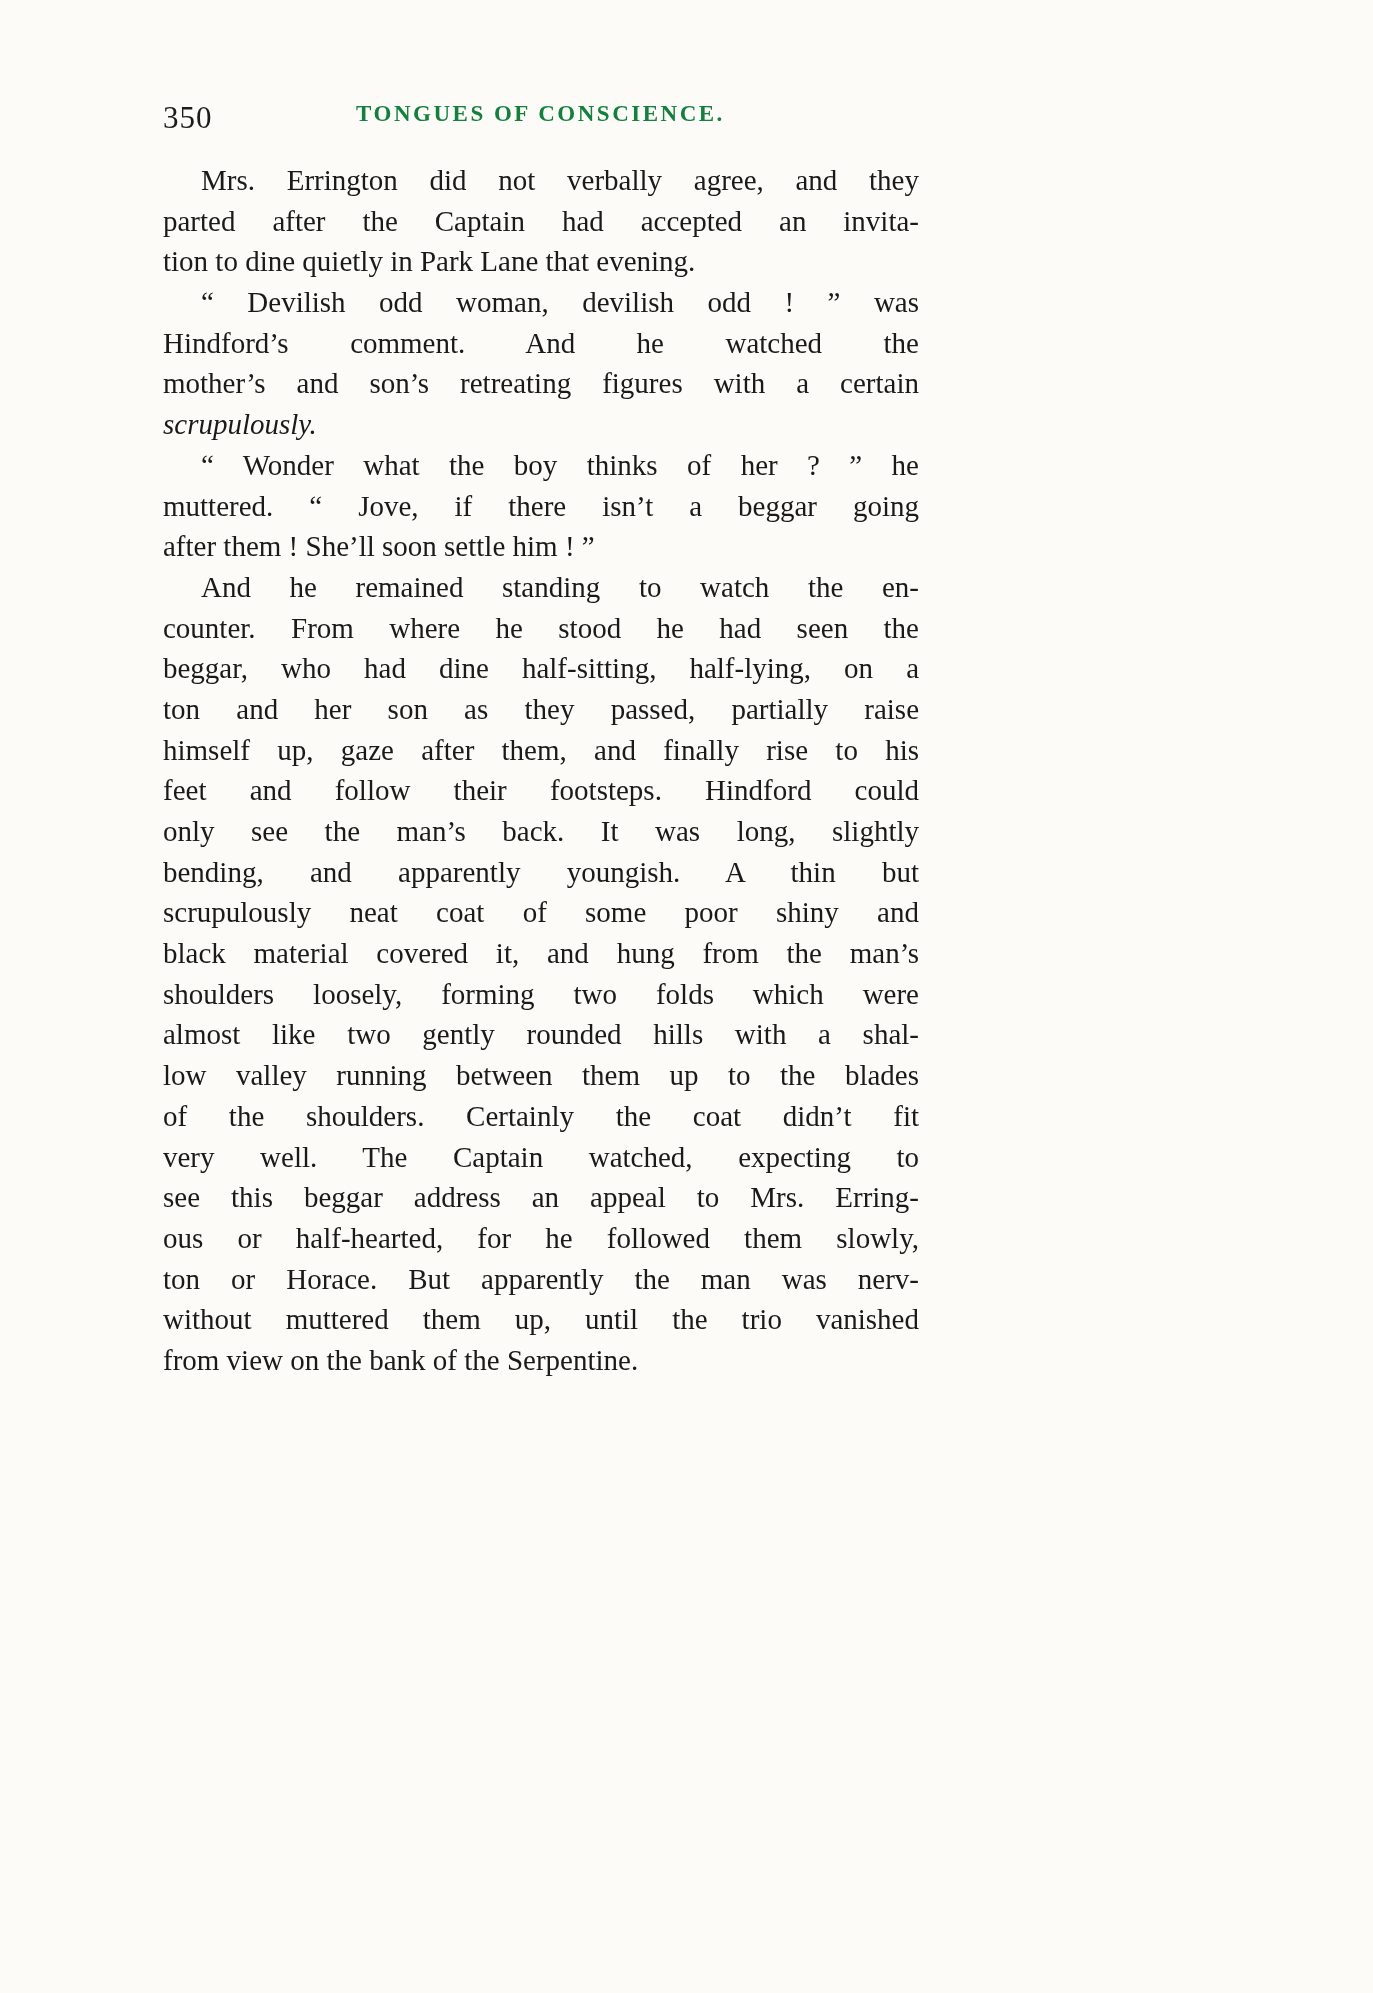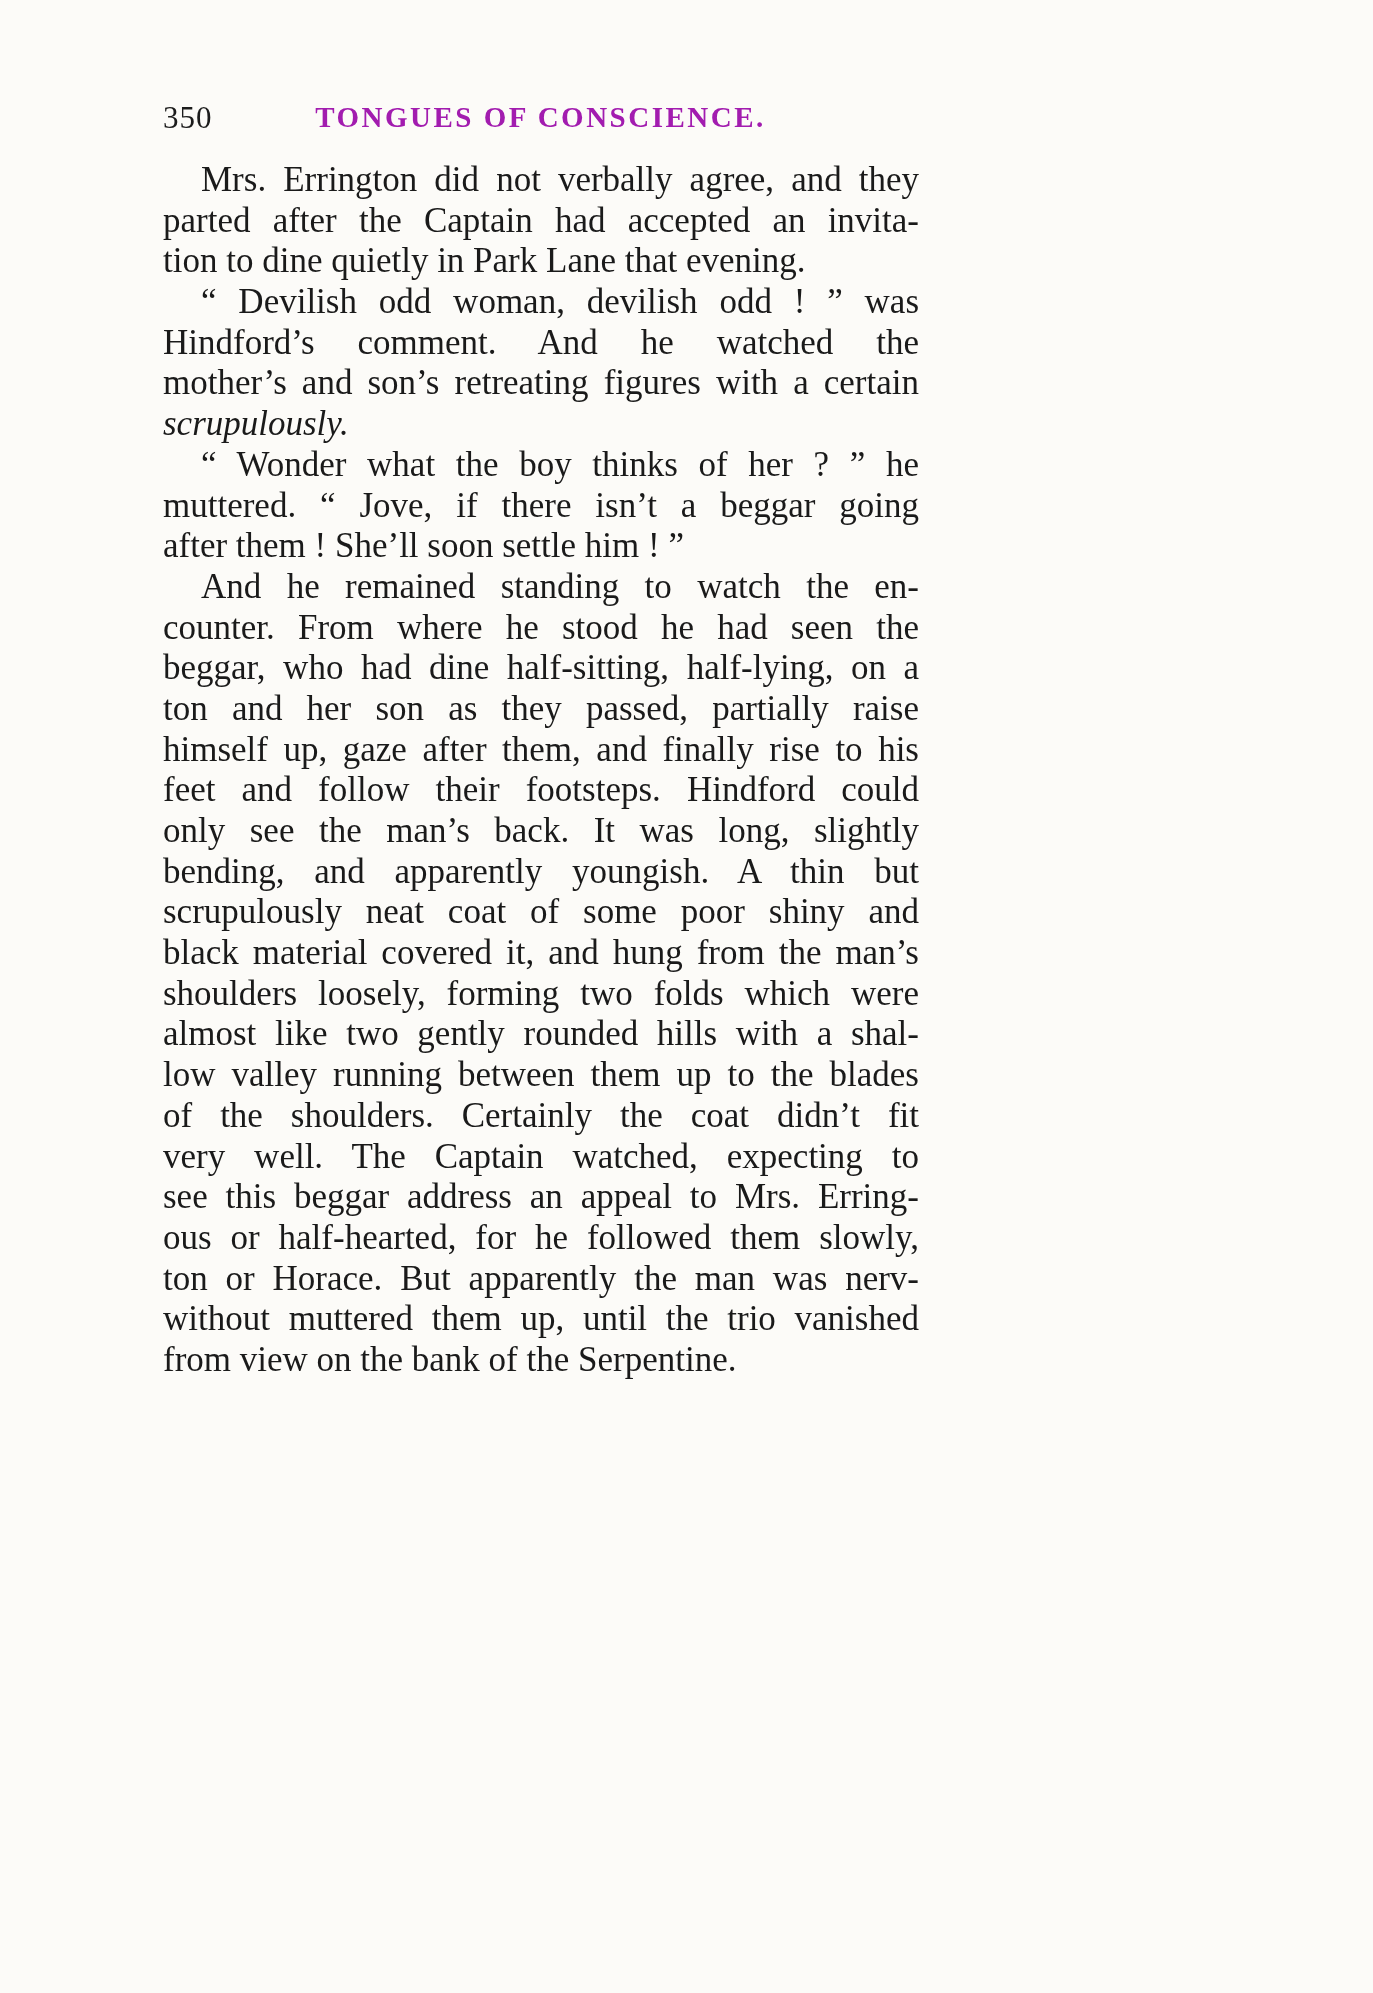--- a/index.html
+++ b/index.html
@@ -36,32 +36,32 @@
     font-size: 31px;
     letter-spacing: 1px;
     color: #1c1c1c;
   }
   .title {
     position: absolute;
     left: 0;
     right: 0;
     top: 3px;
     text-align: center;
-    font-size: 29px;
+    font-size: 23px;
     font-weight: 600;
     letter-spacing: 2.5px;
-    color: #a21caf;
+    color: #15803d;
     white-space: nowrap;
   }
   .textblock {
     position: absolute;
     top: 160px;
     left: 163px;
     width: 756px;
-    font-size: 35px;
+    font-size: 29px;
     line-height: 40.7px;
     color: #1a1a1a;
   }
   .para {
     margin: 0;
     padding: 0;
   }
   .line {
     text-align: justify;
     text-align-last: justify;

